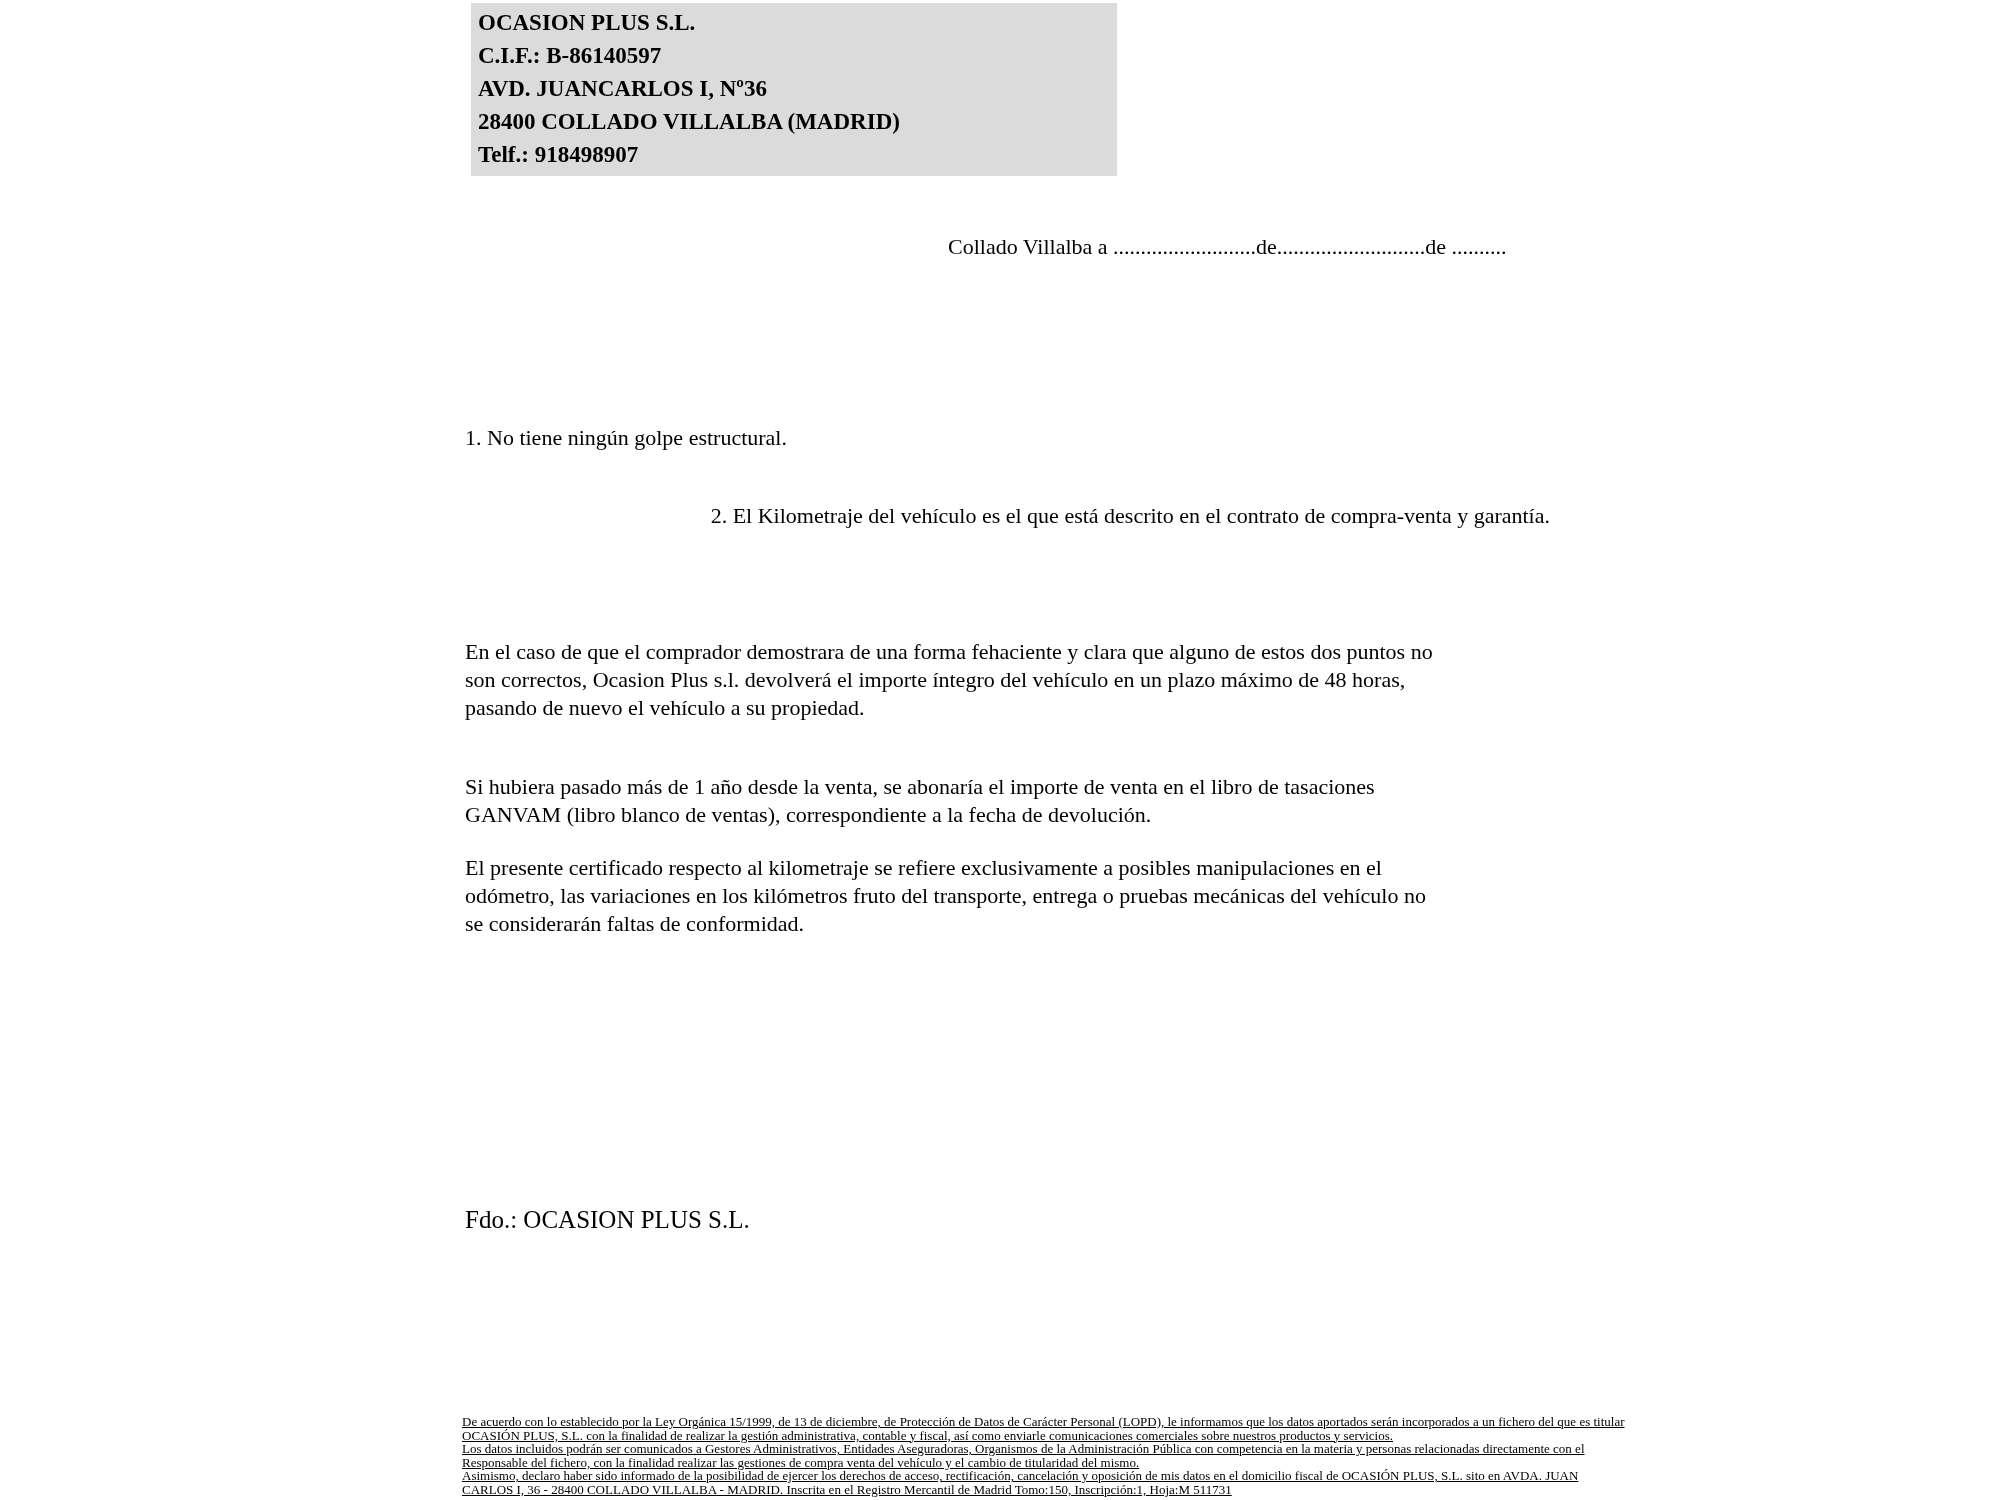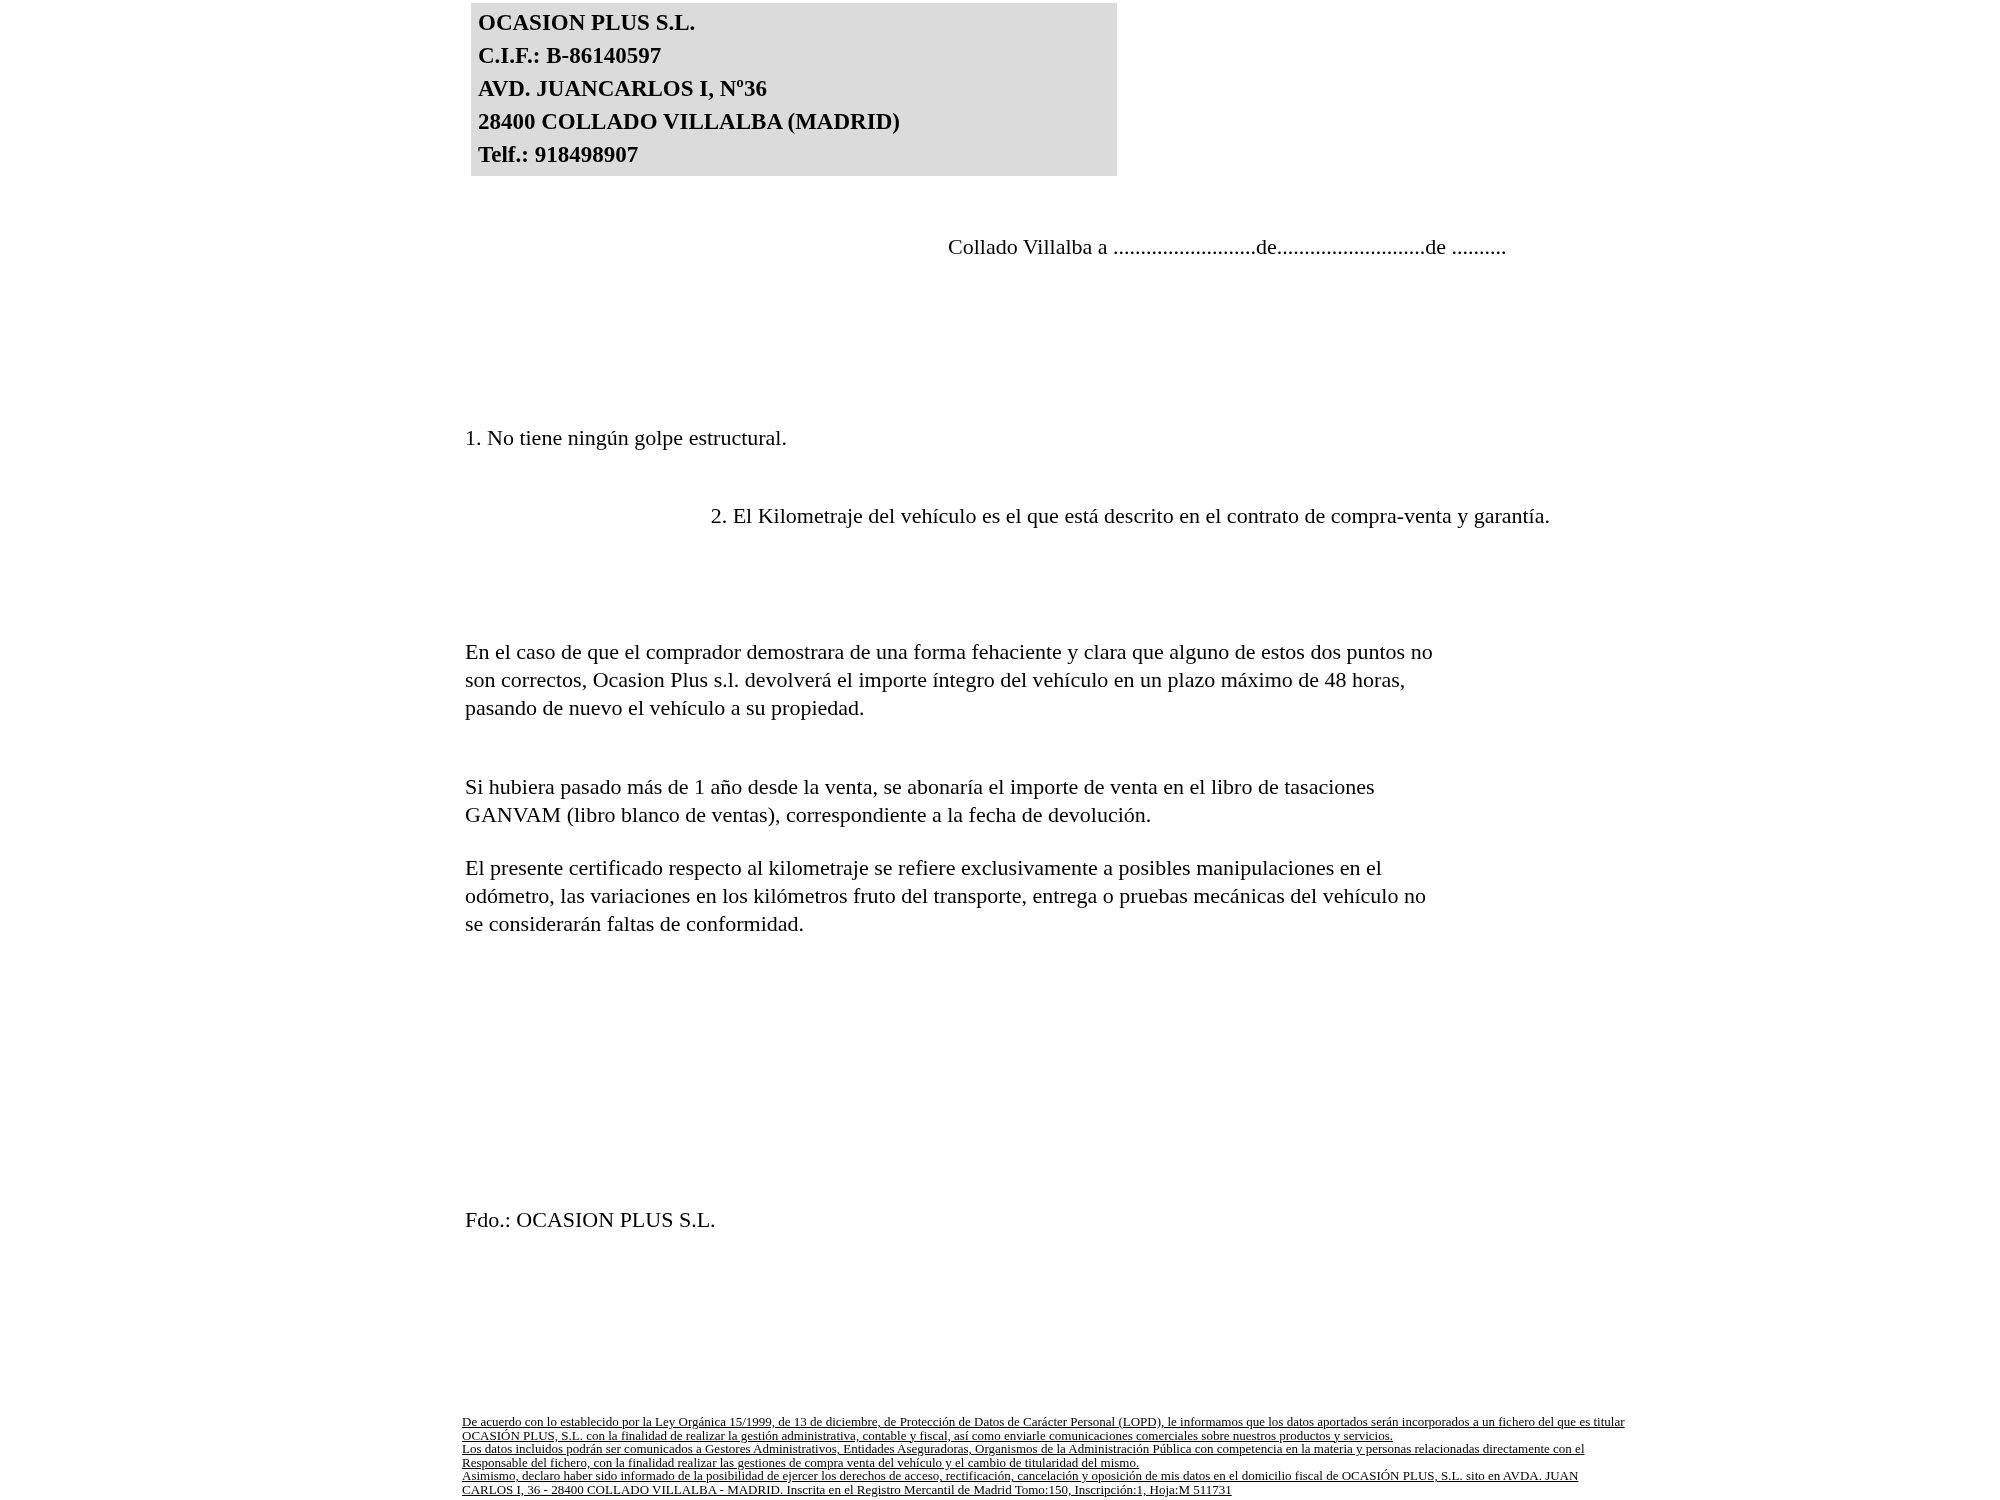--- a/index.html
+++ b/index.html
@@ -46,21 +46,21 @@
   }
   .point-1 { top: 424px; }
   .point-2 { top: 502px; text-align: right; }
   .para-1 { top: 638px; }
   .para-2 { top: 718px; }
   .para-3 { top: 773px; }
   .para-4 { top: 854px; }
 
   .signature {
     position: absolute; left: 465px; top: 1206px;
-    font-size: 22px; line-height: 28px;
+    font-size: 25px; line-height: 28px;
   }
 
   .legal-footer {
     position: absolute; left: 462px; top: 1415px;
     font-size: 13px; line-height: 13.6px;
     white-space: pre;
     text-decoration: underline;
   }
 </style>
 </head>

